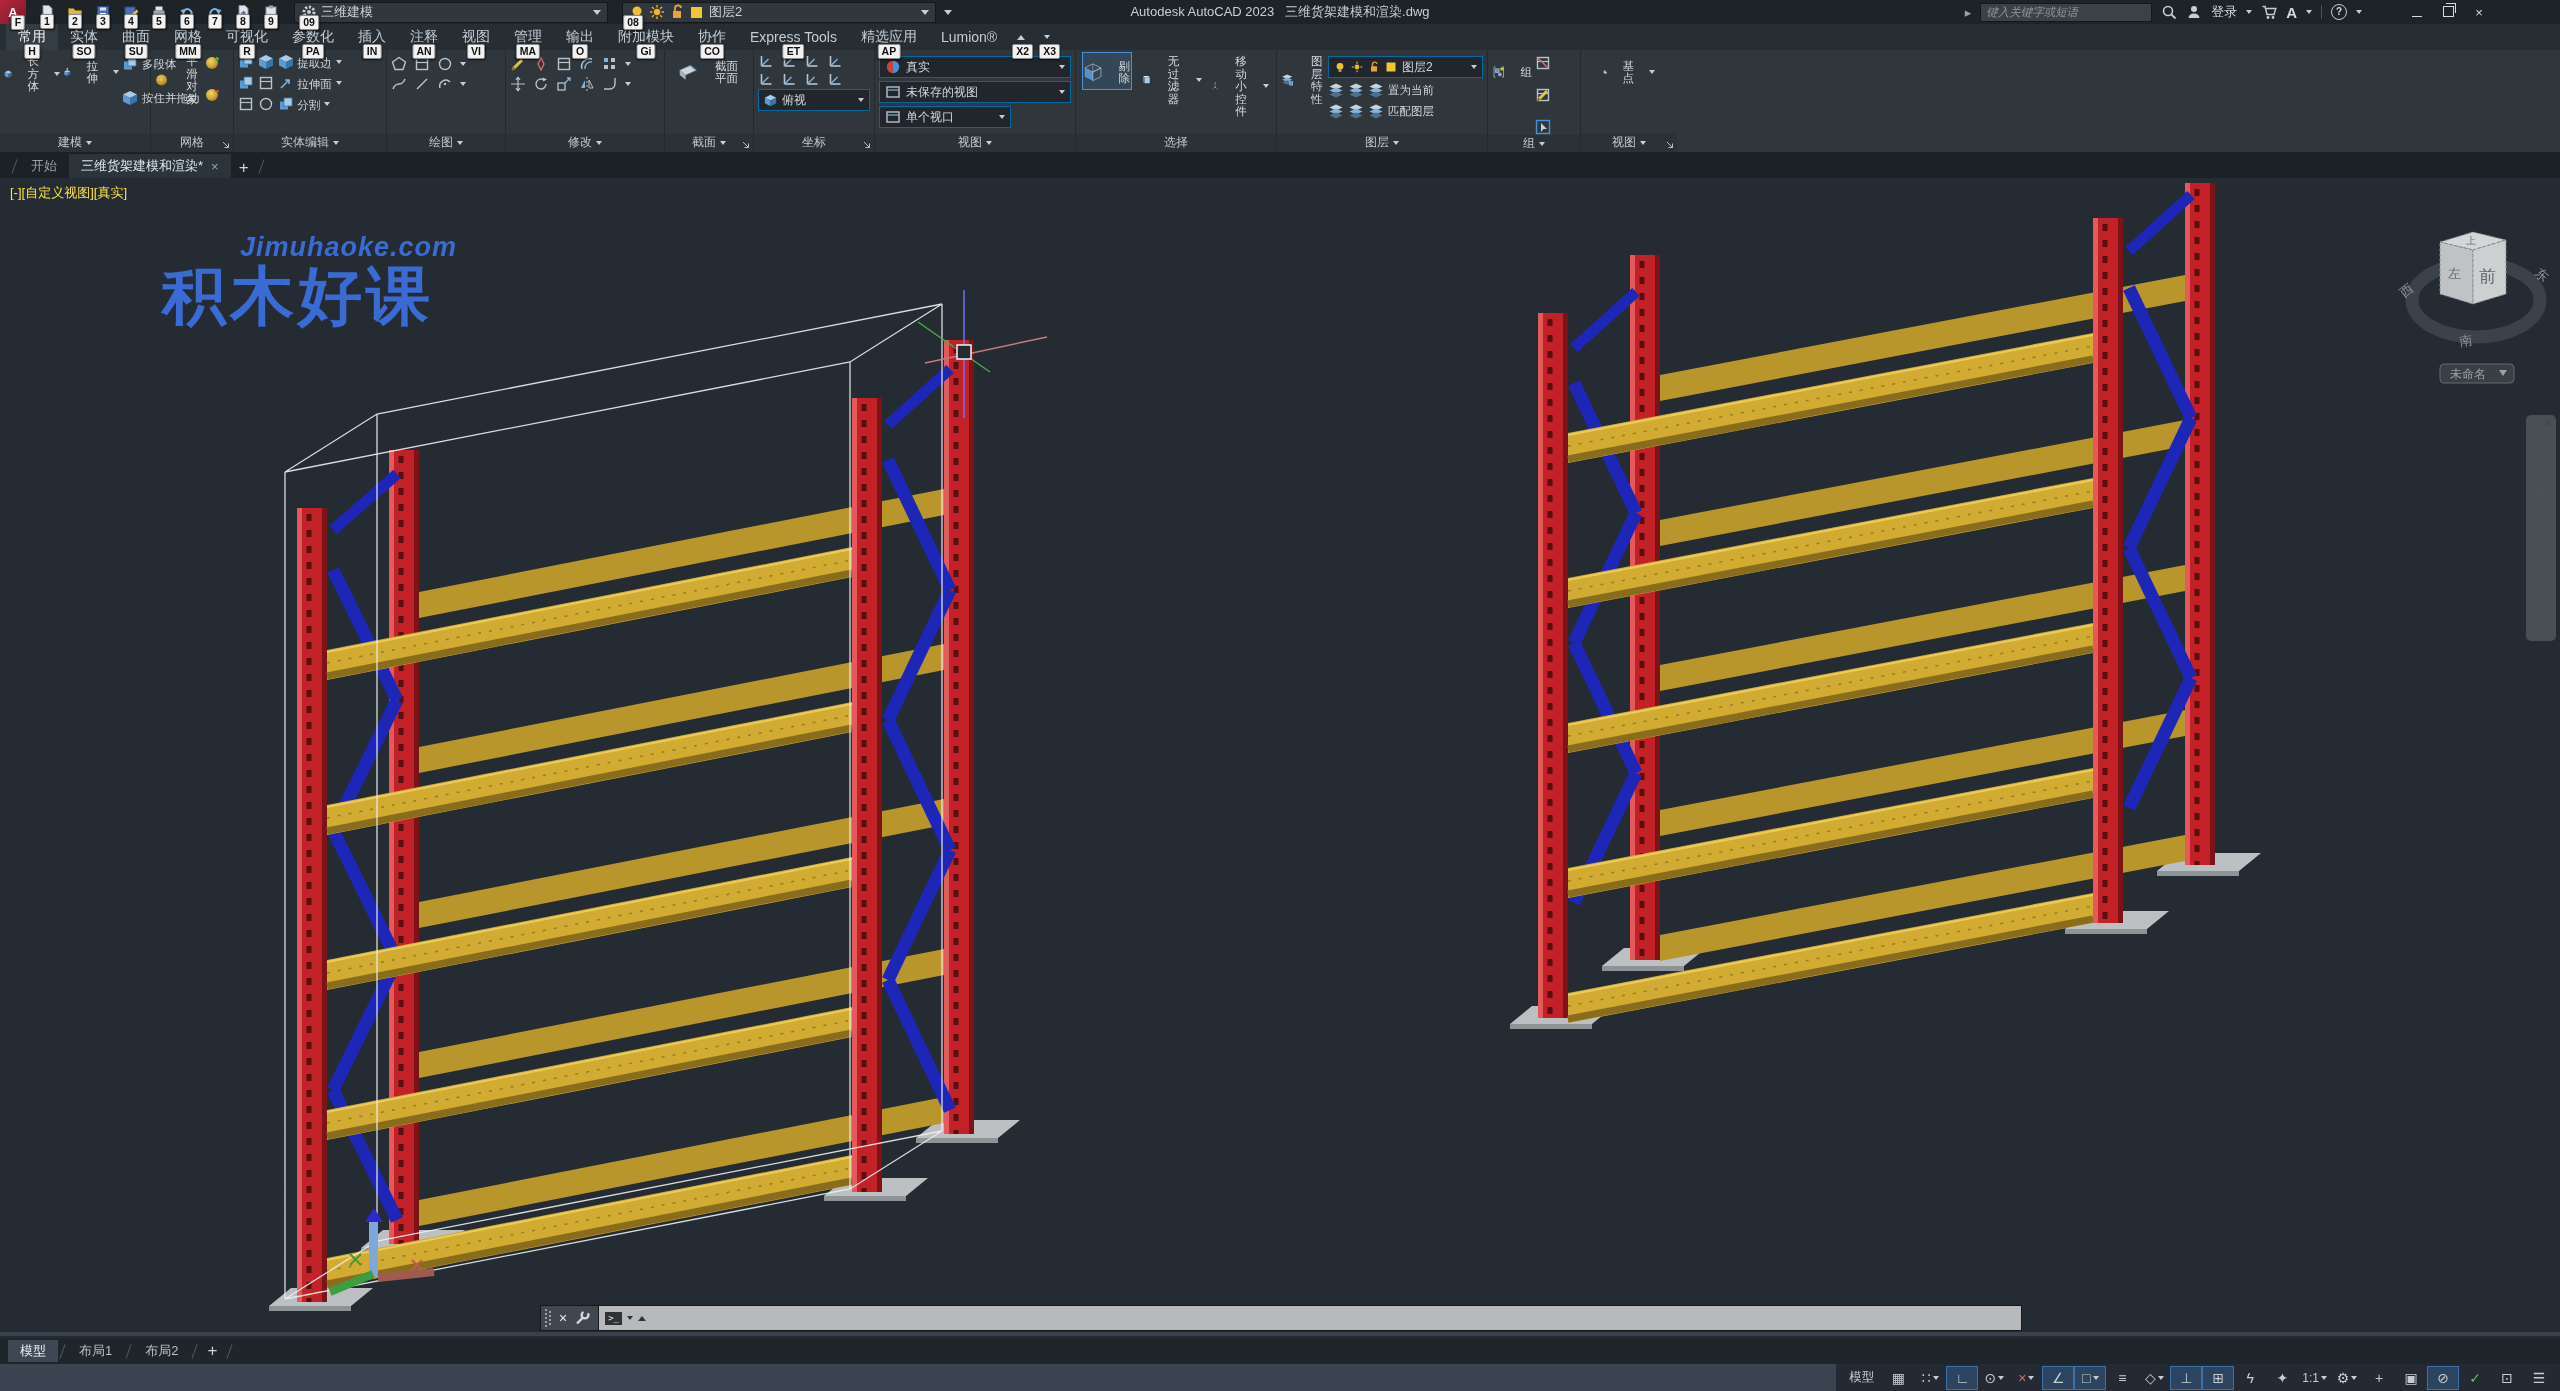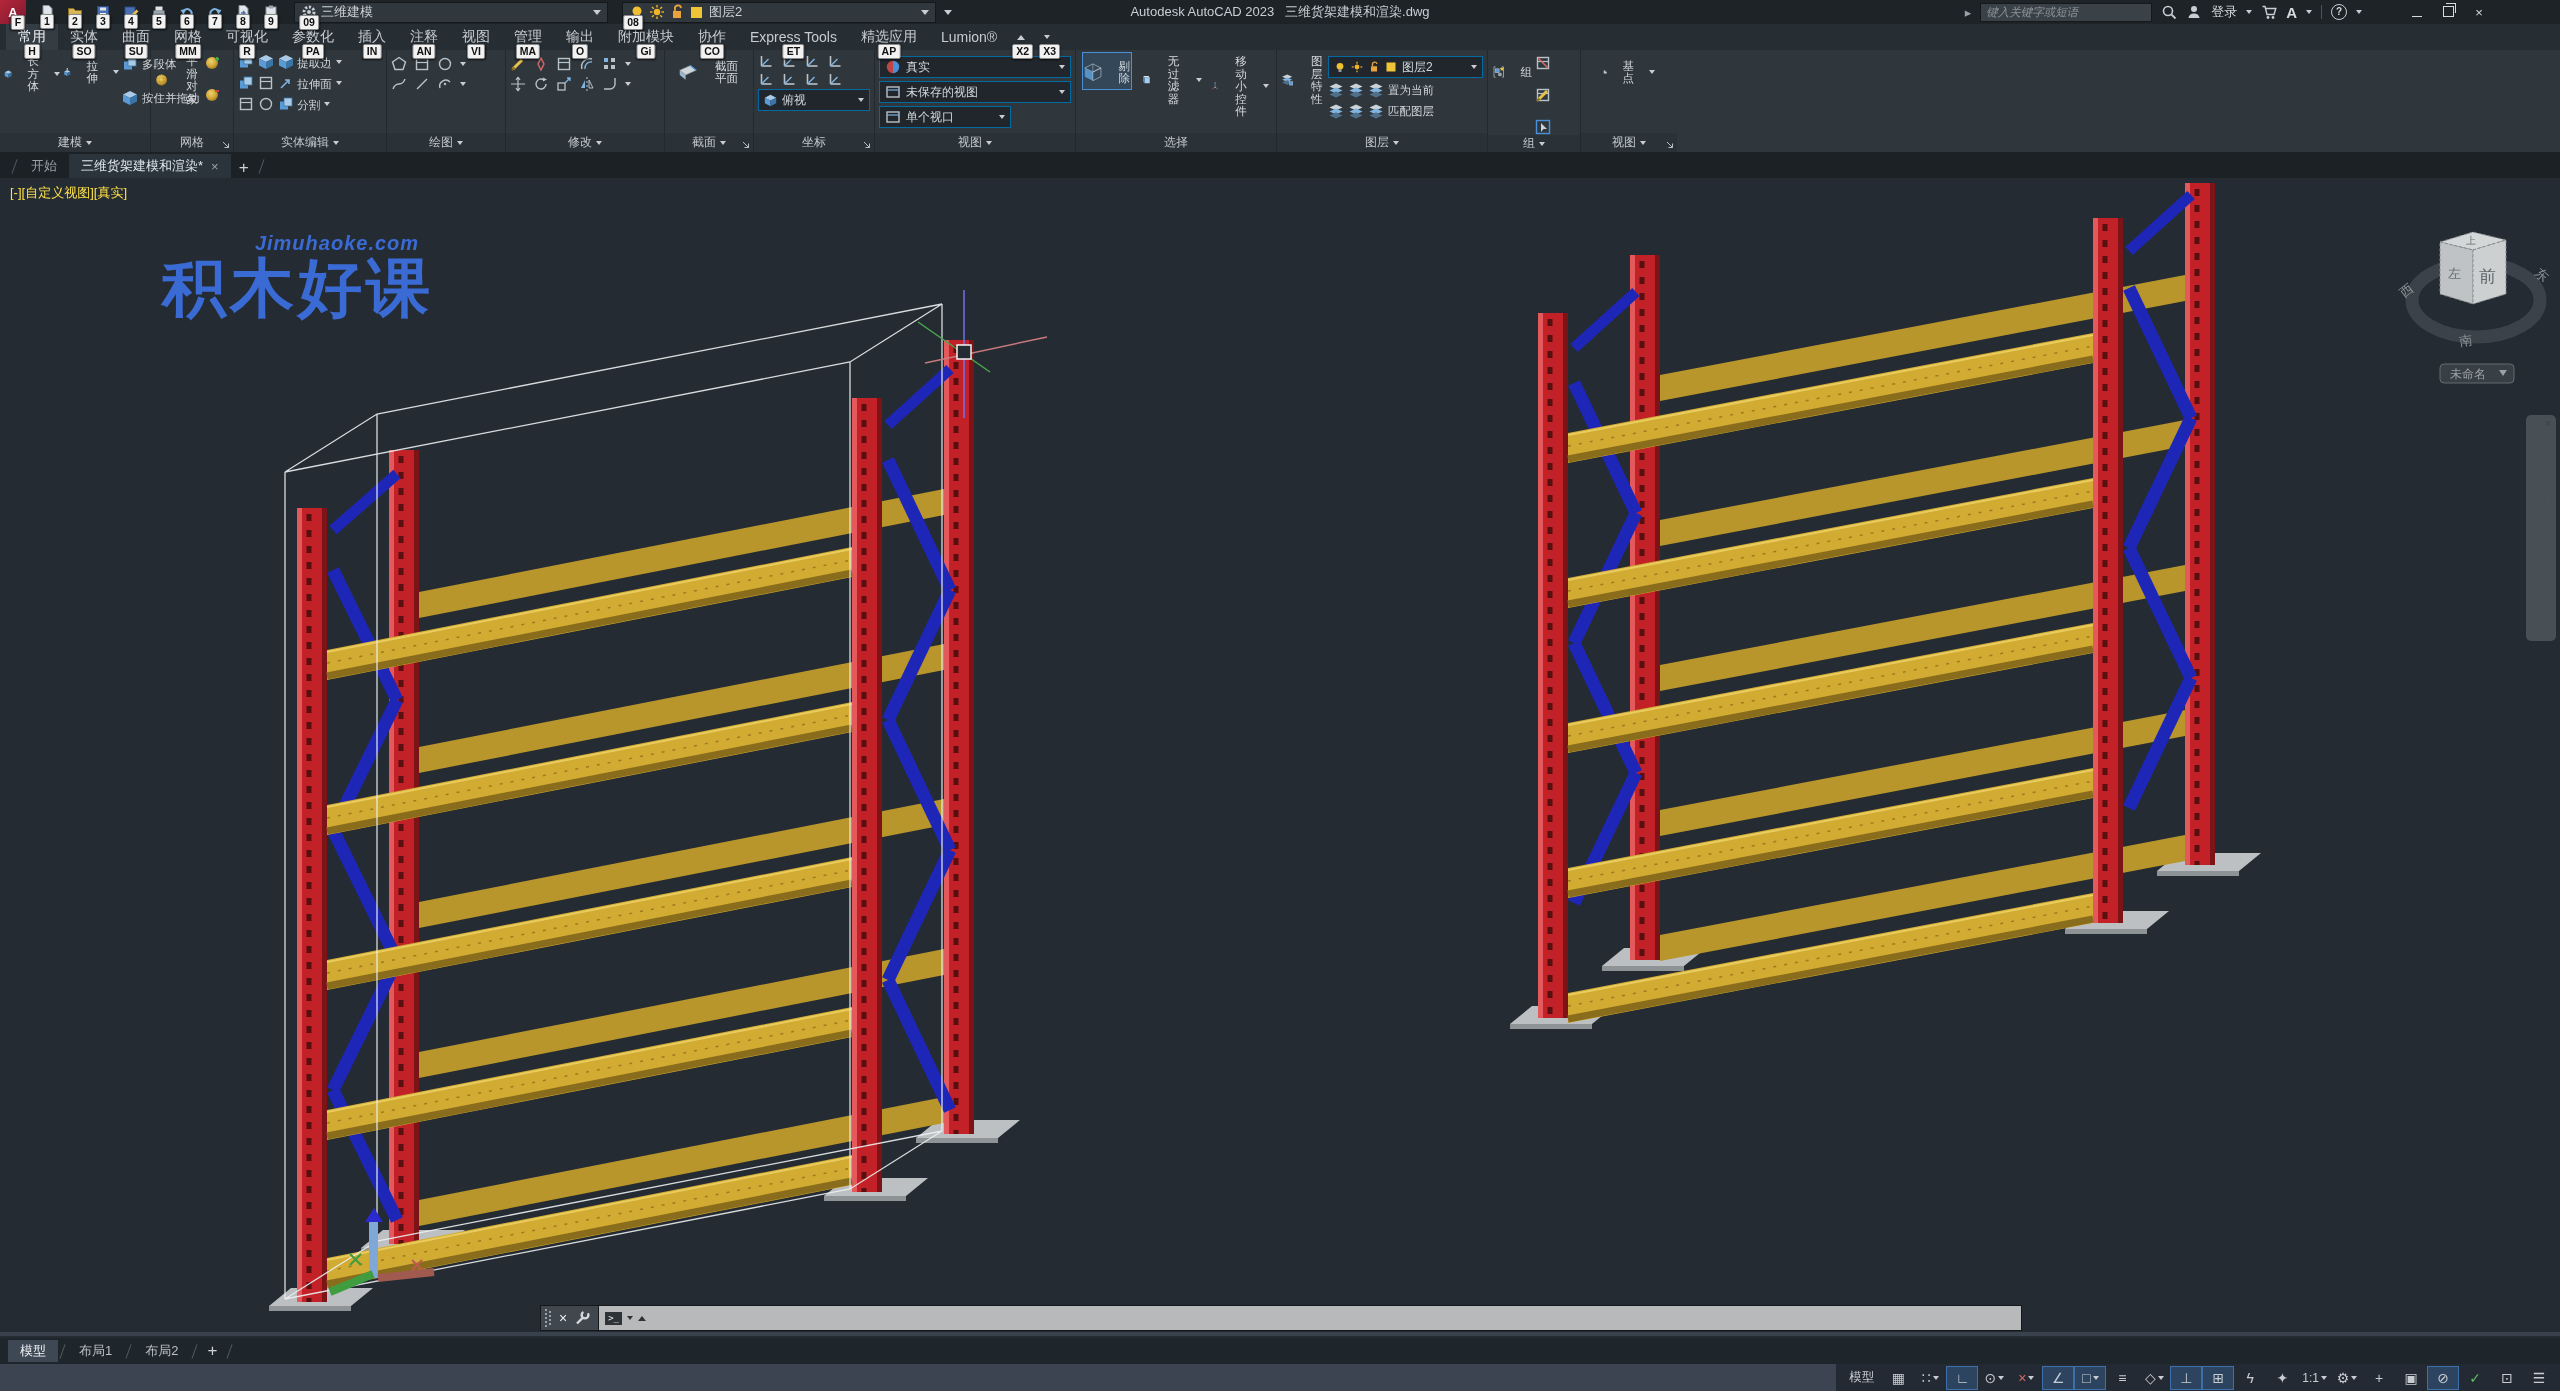--- a/index.html
+++ b/index.html
@@ -59,21 +59,21 @@
   .filetabs{position:absolute;top:152px;left:0;width:2560px;height:26px;background:#1b2125;display:flex;align-items:flex-end;padding-left:10px;}
   .ftab{height:24px;display:flex;align-items:center;padding:0 12px;color:#9aa2a8;font-size:13px;gap:8px;}
   .ftab.active{background:#2c343b;color:#dfe7ee;}
   .slash{width:1px;height:15px;background:#525a61;transform:rotate(20deg);margin:0 4px 4px 4px;}
   .plus{color:#cdd3d7;font-size:17px;padding:0 8px;}
   
   .canvas{position:absolute;top:178px;left:0;width:2560px;height:1160px;background:#242b33;overflow:hidden;}
   .scene{position:absolute;left:0;top:0;width:2560px;height:1160px;}
   .vp-label{position:absolute;left:10px;top:6px;color:#fde047;font-size:13px;z-index:5;}
   .wm{position:absolute;left:162px;top:54px;z-index:4;color:#3a6bd4;}
-  .wm1{font-size:20px;font-weight:bold;font-style:italic;margin-left:78px;letter-spacing:1px;text-align:center;}
+  .wm1{font-size:27px;font-weight:bold;font-style:italic;margin-left:78px;letter-spacing:1px;}
   .wm2{font-size:64px;font-weight:bold;letter-spacing:4px;line-height:66px;}
   
   .cmdbar{position:absolute;left:540px;top:1127px;width:1482px;height:26px;display:flex;z-index:6;}
   .cmd-left{display:flex;align-items:center;gap:7px;background:#40474e;padding:0 8px 0 4px;border:1px solid #14181b;border-right:none;}
   .grip{width:7px;height:18px;background:repeating-linear-gradient(to bottom,#9aa2a8 0 2px,transparent 2px 4px),repeating-linear-gradient(to bottom,#9aa2a8 0 2px,transparent 2px 4px);background-size:2px 100%,2px 100%;background-position:0 0,4px 2px;background-repeat:no-repeat;}
   .cmd-x{color:#e8ecef;font-size:14px;}
   .cmd-field{flex:1;display:flex;align-items:center;background:#b7b9ba;border:1px solid #14181b;padding:0 6px;gap:5px;}
   .cmd-prompt{background:#2e3338;color:#e8ecef;font-family:"DejaVu Sans Mono",monospace;font-size:9px;padding:1px 3px;line-height:11px;}
   .cmd-input{flex:1;background:transparent;border:none;outline:none;font-style:italic;font-size:13px;color:#4e5357;}
   .cmd-input::placeholder{color:#55595d;}

